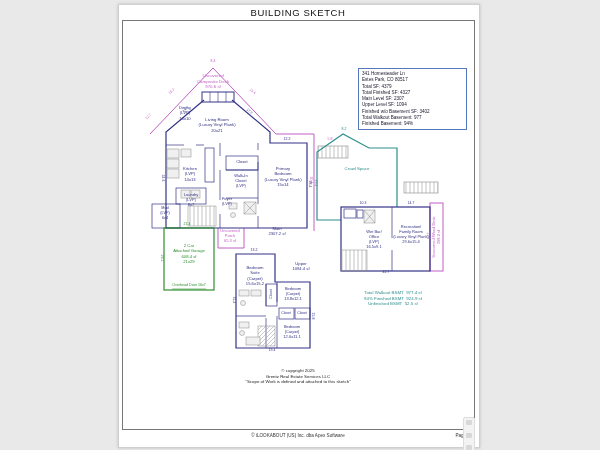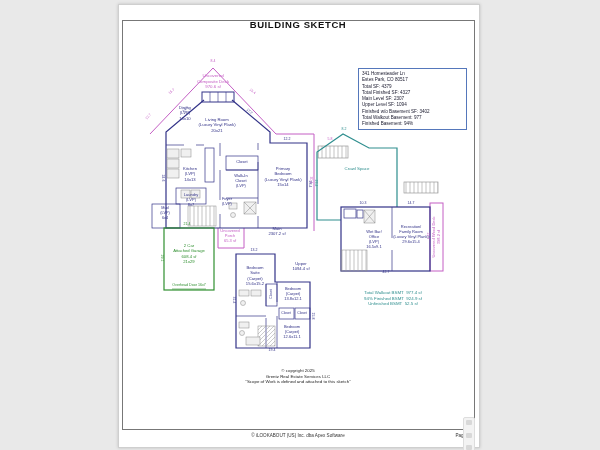--- a/index.html
+++ b/index.html
@@ -1,21 +1,21 @@
 <!DOCTYPE html>
 <html><head>
 <meta charset="utf-8">
 <style>
   html,body{margin:0;padding:0;}
   body{font-family:"Liberation Sans","DejaVu Sans",sans-serif;background:#e9e9e9;}
   #stage{position:relative;width:600px;height:450px;background:#e9e9e9;overflow:hidden;}
   #page{position:absolute;left:118px;top:4px;width:360px;height:442px;background:#ffffff;
         border:1px solid #cfcfcf;box-shadow:0 0 3px rgba(0,0,0,.18);}
-  #doc-title{position:absolute;left:118px;top:19px;width:360px;text-align:center;
-        font-size:9.5px;font-weight:bold;letter-spacing:.6px;color:#111;}
+  #doc-title{position:absolute;left:118px;top:7px;width:360px;text-align:center;
+        font-size:9.5px;font-weight:normal;letter-spacing:.6px;color:#111;}
   #sketch-frame{position:absolute;left:122px;top:20px;width:351px;height:408px;border:1px solid #777;}
   svg{position:absolute;left:0;top:0;}
   .lbl{position:absolute;text-align:center;white-space:pre;line-height:1.28;transform:translate(-50%,0);}
   .lbl.rot{transform-origin:center center;}
   .dim{position:absolute;white-space:pre;line-height:1;transform:translate(-50%,-50%);}
   #info-box{position:absolute;left:358px;top:68px;width:102px;background:#fff;
         border:1px solid #5577bb;padding:2px 2px 1px 3px;}
   #info-box .ib-line{font-size:4.6px;line-height:6.3px;color:#1a1a2e;white-space:nowrap;}
   #footer-soft{position:absolute;left:118px;top:433px;width:360px;text-align:center;font-size:4.6px;color:#333;}
   #footer-page{position:absolute;left:428px;top:433px;width:42px;text-align:right;font-size:4.6px;color:#333;}

